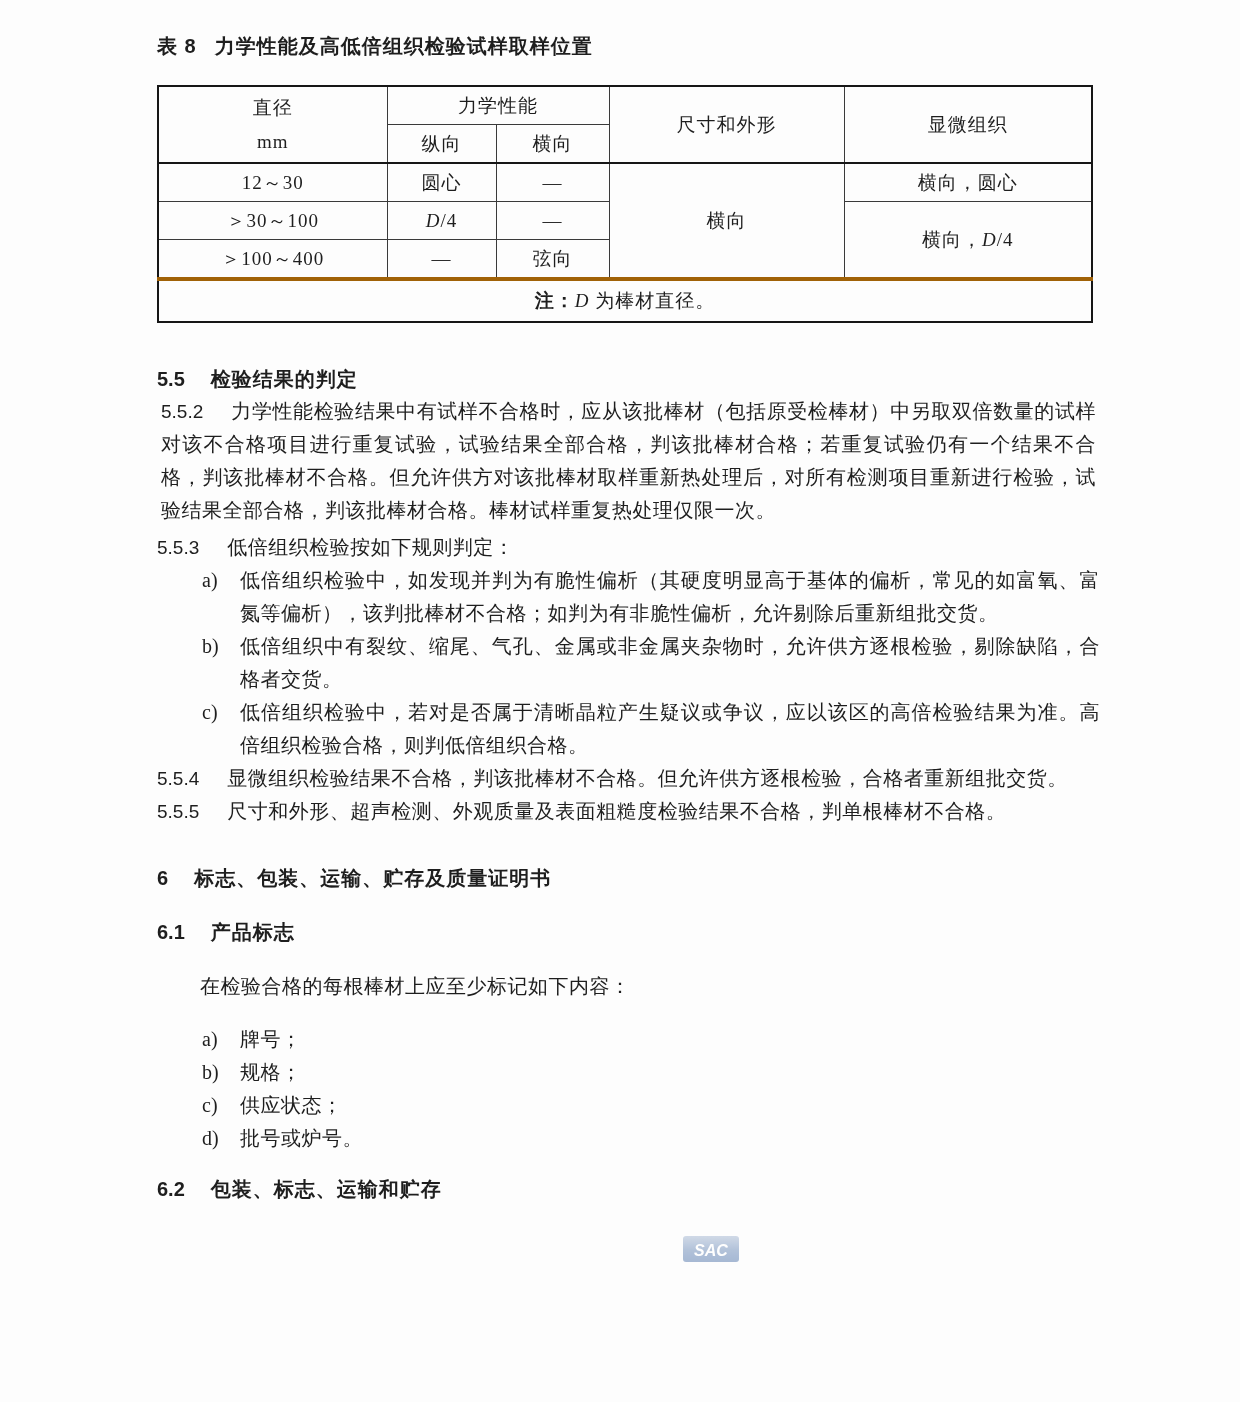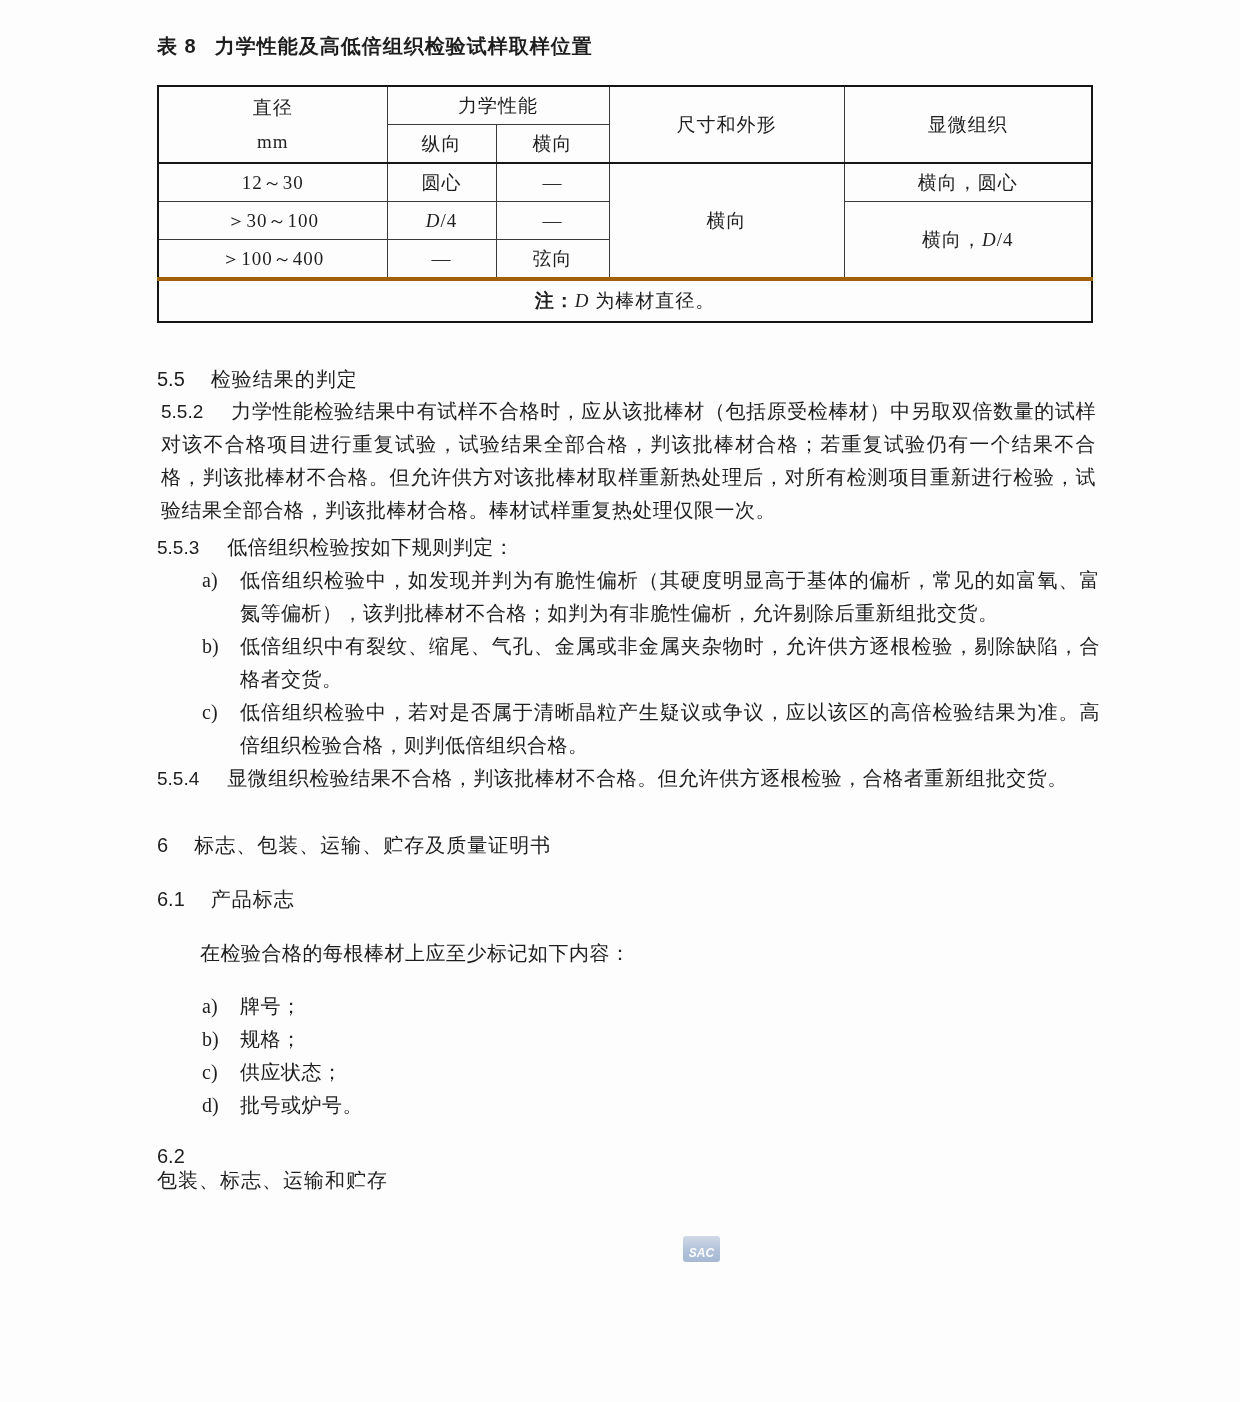--- a/index.html
+++ b/index.html
@@ -37,51 +37,51 @@
   tr.body-first td{border-top:2px solid #161616;}
   tr.note-row td{border-top:4px solid #a16207;height:40px;}
   td.diam-head div{line-height:34px;}
   td.note-cell{text-align:left;padding-left:42px;letter-spacing:1px;}
   .note-label{font-family:"Liberation Sans","DejaVu Sans",sans-serif;font-weight:bold;}
   .ital{font-style:italic;}
 
   
   .sec-h{
     font-family:"Liberation Sans","DejaVu Sans",sans-serif;
-    font-weight:normal;font-size:20px;line-height:24px;
+    font-weight:bold;font-size:20px;line-height:24px;
     display:flex;letter-spacing:1px;
   }
   .sec-h .hnum{flex:none;margin-right:26px;letter-spacing:0;}
   .h-55{margin-top:44px;}
   .h-6{margin-top:38px;}
   .h-61{margin-top:30px;}
-  .h-62{margin-top:22px;flex-direction:column;}
+  .h-62{margin-top:22px;}
 
   
   .para{font-size:20px;line-height:33px;text-align:justify;letter-spacing:0.5px;}
   .para .pnum{
     font-family:"Liberation Sans","DejaVu Sans",sans-serif;
     font-size:19px;letter-spacing:0;padding-right:28px;
   }
   .first-para{margin-top:13px;}
   .indent{padding-left:43px;margin-top:26px;}
 
   
   .li{display:flex;font-size:20px;line-height:33px;}
   .li .label{flex:none;width:38px;margin-left:45px;}
   .li .text{flex:1;text-align:justify;letter-spacing:0.5px;}
 
   
   .watermark{
     position:absolute;left:683px;top:1236px;
-    width:37px;height:26px;border-radius:3px;
+    width:56px;height:26px;border-radius:3px;
     background:linear-gradient(180deg,#ccd6e5 0%,#aabcd6 55%,#9db1cf 100%);
     color:#ffffff;
     font-family:"Liberation Sans","DejaVu Sans",sans-serif;
-    font-weight:bold;font-style:italic;font-size:12px;
+    font-weight:bold;font-style:italic;font-size:16px;
     display:flex;align-items:flex-end;justify-content:center;
     padding-bottom:2px;box-sizing:border-box;
     opacity:0.9;
   }
 </style>
 </head>
 <body>
 
 <div class="content">
 
@@ -155,20 +155,21 @@
     <span class="label">b)</span>
     <span class="text">低倍组织中有裂纹、缩尾、气孔、金属或非金属夹杂物时，允许供方逐根检验，剔除缺陷，合格者交货。</span>
   </div>
   <div class="li">
     <span class="label">c)</span>
     <span class="text">低倍组织检验中，若对是否属于清晰晶粒产生疑议或争议，应以该区的高倍检验结果为准。高倍组织检验合格，则判低倍组织合格。</span>
   </div>
 
   <p class="para" style="margin:0"><span class="pnum">5.5.4</span><span>显微组织检验结果不合格，判该批棒材不合格。但允许供方逐根检验，合格者重新组批交货。</span></p>
 
+  <p class="para" style="margin:0"><span class="pnum">5.5.5</span><span>尺寸和外形、超声检测、外观质量及表面粗糙度检验结果不合格，判单根棒材不合格。</span></p>
 
   <div class="sec-h h-6">
     <span class="hnum">6</span>
     <span>标志、包装、运输、贮存及质量证明书</span>
   </div>
 
   <div class="sec-h h-61">
     <span class="hnum">6.1</span>
     <span>产品标志</span>
   </div>

